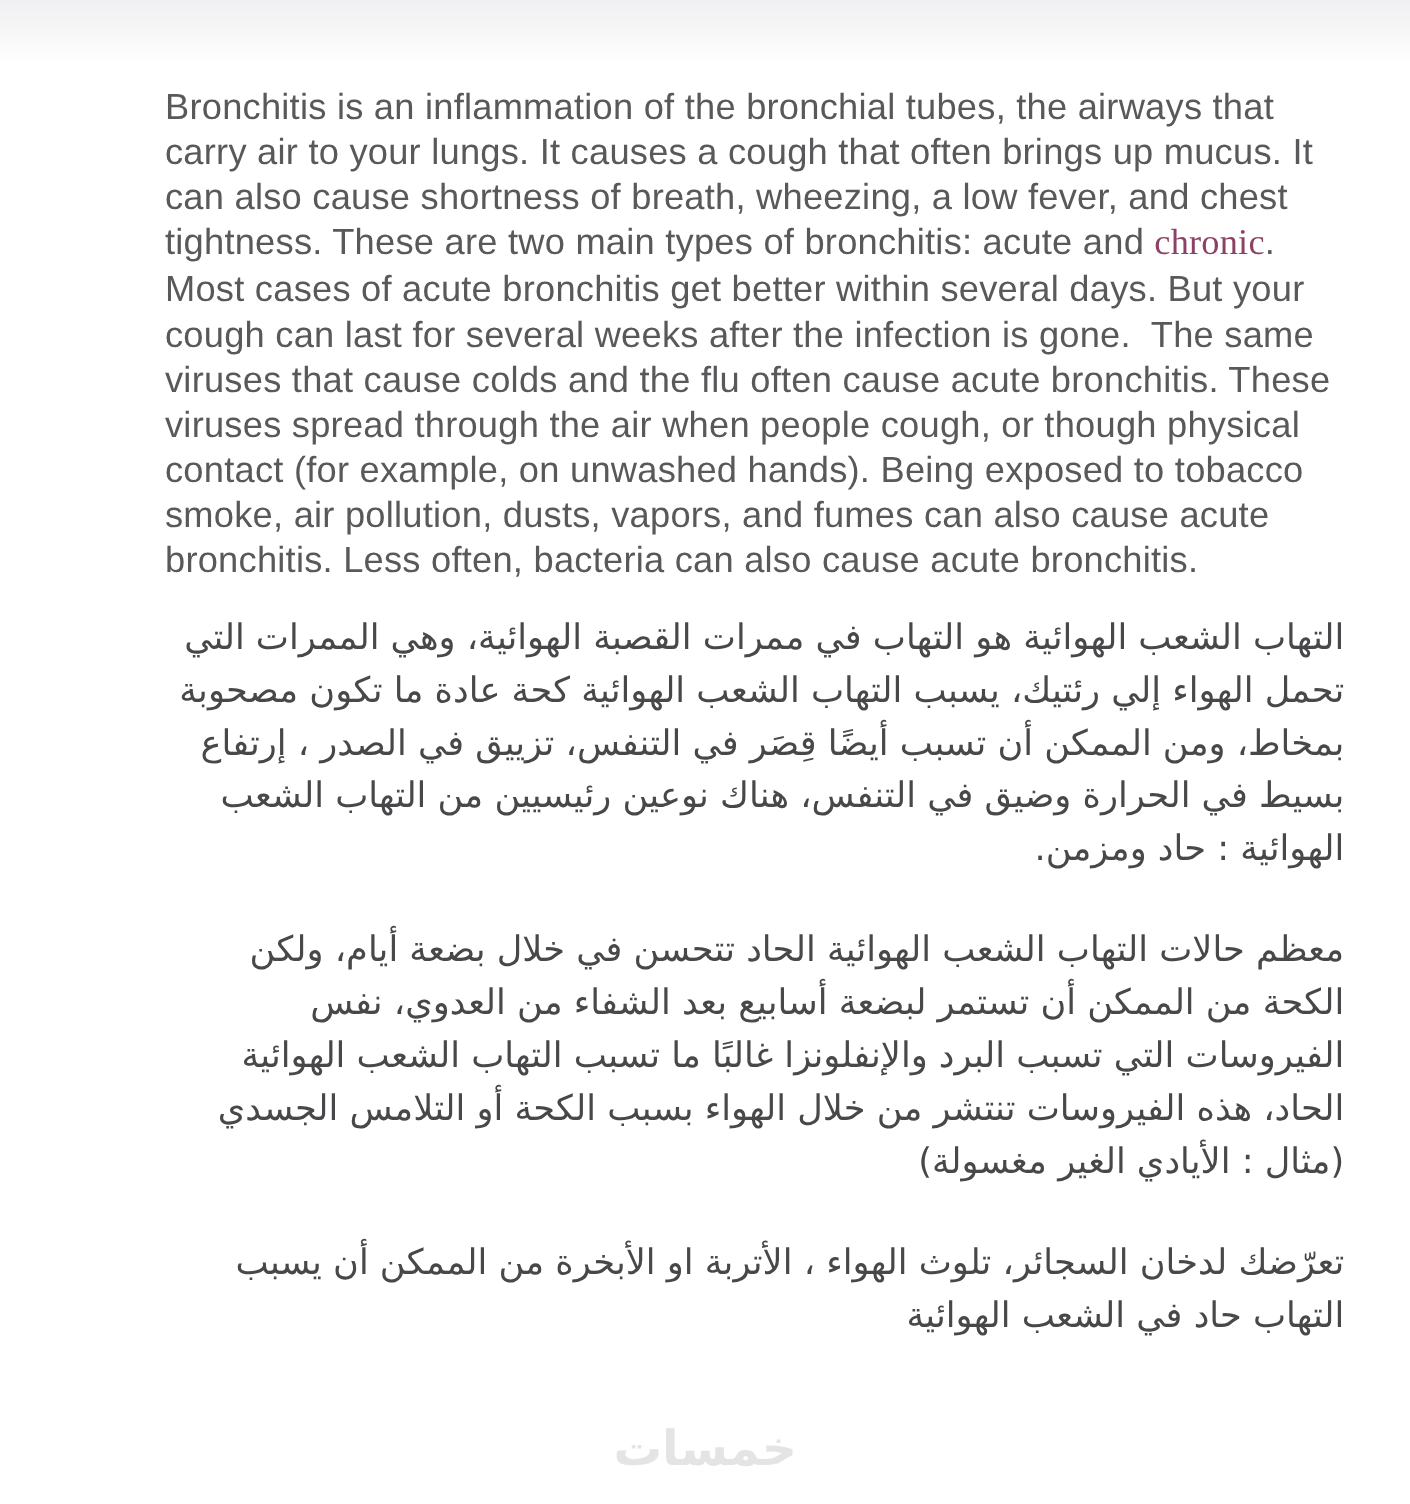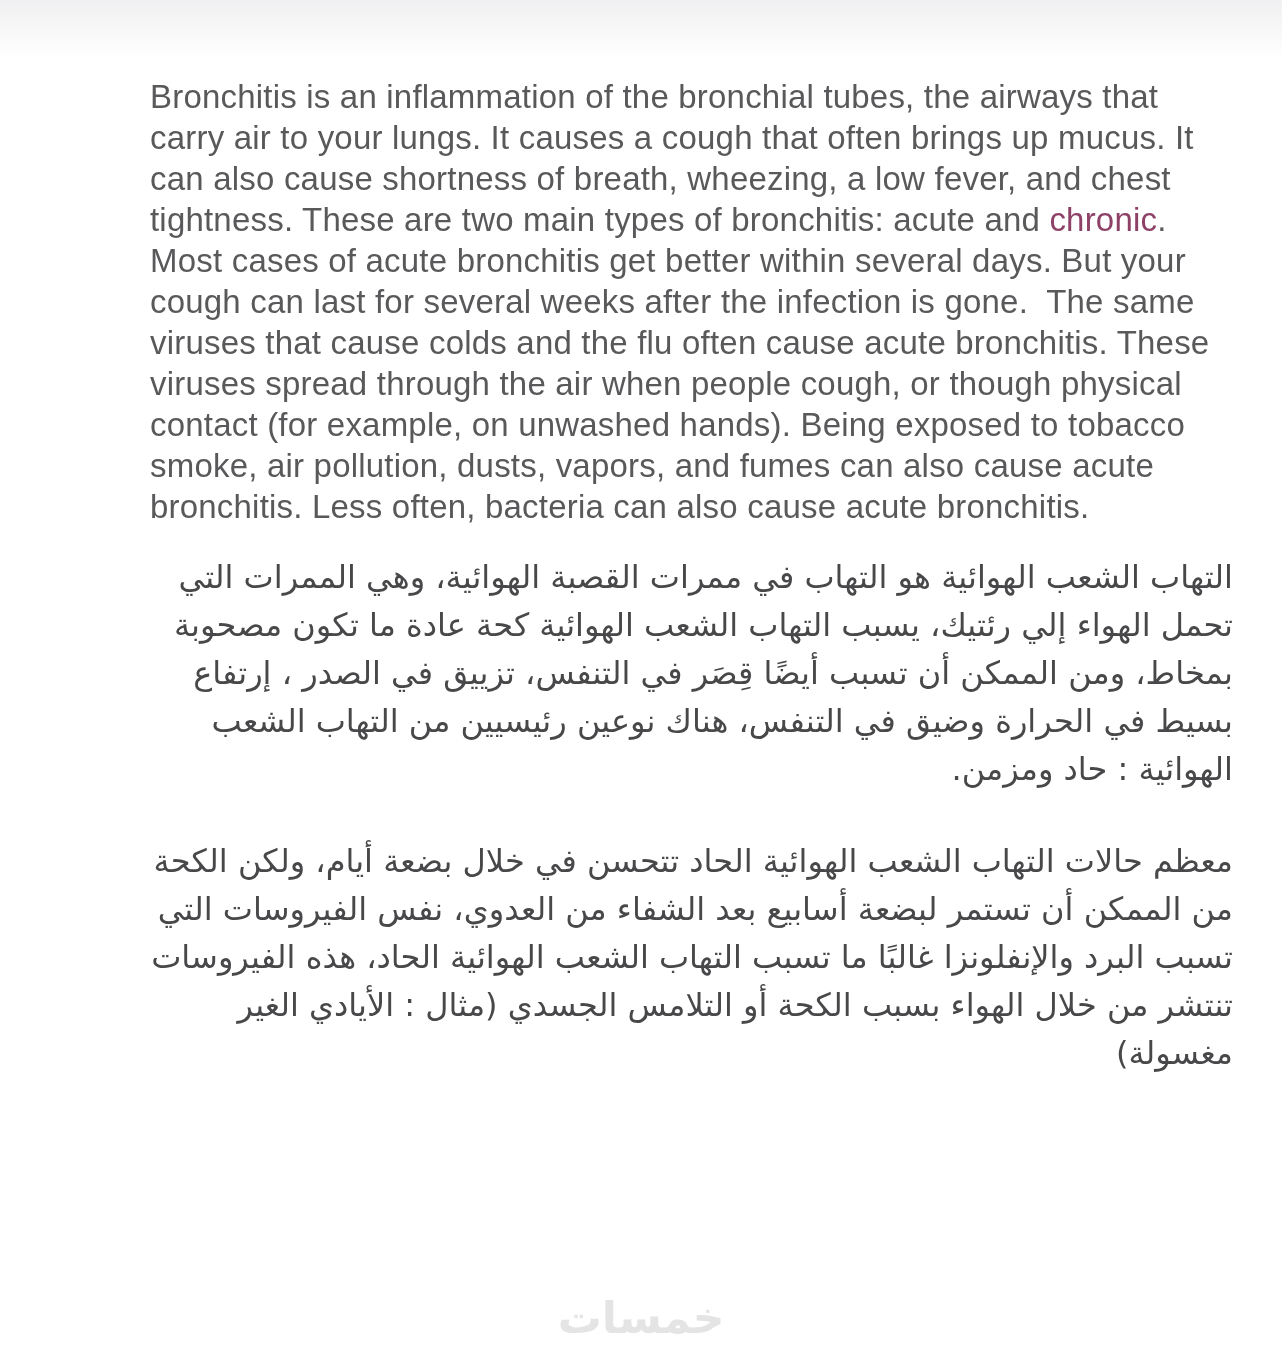--- a/index.html
+++ b/index.html
@@ -30,31 +30,31 @@
   }
   .english p {
     margin: 0;
     font-size: 33px;
     line-height: 41px;
     color: #59595b;
     white-space: pre-wrap;
     letter-spacing: 0.2px;
   }
   .chronic {
-    font-family: Liberation Sans, sans-serif;
+    font-family: Liberation Serif, serif;
     color: #8e4166;
     text-decoration: none;
     cursor: pointer;
   }
   .arabic {
     margin-top: 26px;
     direction: rtl;
   }
   .arabic p {
-    margin: 0;
+    margin: 11px;
     font-size: 32px;
     line-height: 48px;
     color: #48484a;
     text-align: right;
     font-family: "DejaVu Sans", sans-serif;
   }
   .arabic p + p {
     margin-top: 44px;
   }
   .watermark {
@@ -80,18 +80,19 @@
   <main class="content">
 
     <section class="english">
       <p><span>Bronchitis is an inflammation of the bronchial tubes, the airways that carry air to your lungs. It causes a cough that often brings up mucus. It can also cause shortness of breath, wheezing, a low fever, and chest tightness. These are two main types of bronchitis: acute and </span><a class="chronic">chronic</a><span>.</span></p>
       <p>Most cases of acute bronchitis get better within several days. But your cough can last for several weeks after the infection is gone.  The same viruses that cause colds and the flu often cause acute bronchitis. These viruses spread through the air when people cough, or though physical contact (for example, on unwashed hands). Being exposed to tobacco smoke, air pollution, dusts, vapors, and fumes can also cause acute bronchitis. Less often, bacteria can also cause acute bronchitis.</p>
     </section>
 
     <section class="arabic" dir="rtl">
       <p>التهاب الشعب الهوائية هو التهاب في ممرات القصبة الهوائية، وهي الممرات التي تحمل الهواء إلي رئتيك، يسبب التهاب الشعب الهوائية كحة عادة ما تكون مصحوبة بمخاط، ومن الممكن أن تسبب أيضًا قِصَر في التنفس، تزييق في الصدر ، إرتفاع بسيط في الحرارة وضيق في التنفس، هناك نوعين رئيسيين من التهاب الشعب الهوائية : حاد ومزمن.</p>
       <p>معظم حالات التهاب الشعب الهوائية الحاد تتحسن في خلال بضعة أيام، ولكن الكحة من الممكن أن تستمر لبضعة أسابيع بعد الشفاء من العدوي، نفس الفيروسات التي تسبب البرد والإنفلونزا غالبًا ما تسبب التهاب الشعب الهوائية الحاد، هذه الفيروسات تنتشر من خلال الهواء بسبب الكحة أو التلامس الجسدي (مثال : الأيادي الغير مغسولة)</p>
+      <p>تعرّضك لدخان السجائر، تلوث الهواء ، الأتربة او الأبخرة من الممكن أن يسبب التهاب حاد في الشعب الهوائية</p>
     </section>
 
   </main>
 
   <div class="watermark">خمسات</div>
 </div>
 
 </body></html>

